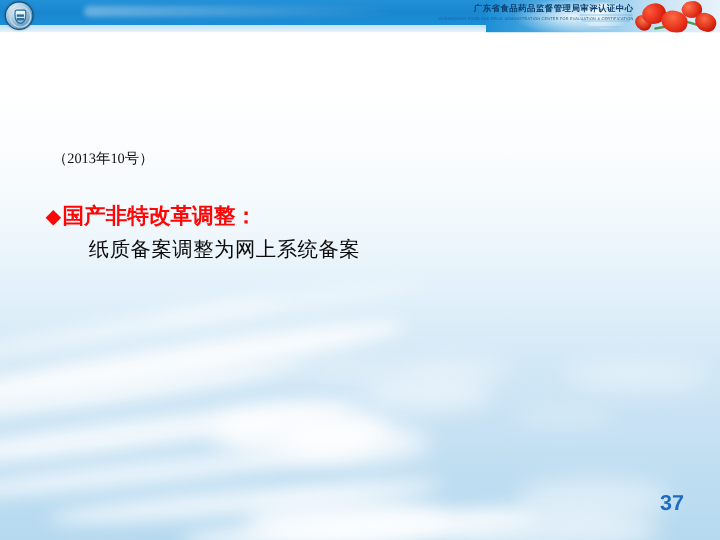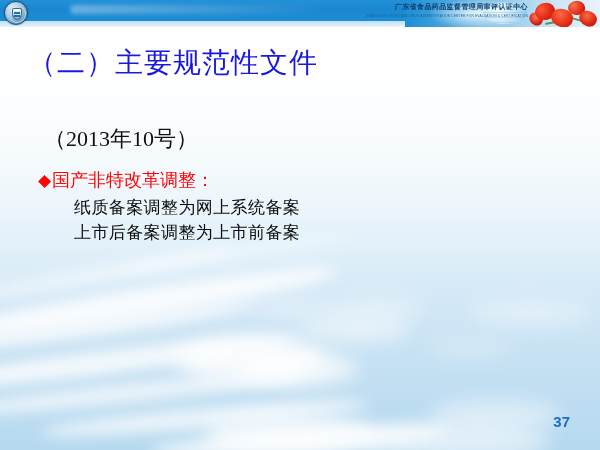--- a/index.html
+++ b/index.html
@@ -209,48 +209,48 @@
   }
   #doc-line .star {
     font-size: 17px;
     margin-right: 3px;
     font-weight: 400;
     color: #e00000;
   }
 
   #doc-number {
     left: 44px; top: 124px;
-    font-size: 22px;
+    font-size: 12px;
     color: #101010;
     font-weight: 400;
   }
 
   #bullet-heading {
     left: 38px; top: 168px;
     font-size: 18px;
     color: #fc0606;
-    font-weight: 400;
+    font-weight: 700;
   }
   #bullet-heading .diamond { font-size: 17px; margin-right: 1px; }
 
   .body-line {
     left: 74px;
     font-size: 17px;
     color: #0c0c0c;
     font-weight: 400;
     letter-spacing: .4px;
   }
   #body-1 { top: 196px; text-align: right; }
   #body-2 { top: 221px; }
   #body-3 { top: 246px; }
 
   #page-number {
     position: absolute;
     right: 30px; bottom: 20px;
-    font-size: 15px;
+    font-size: 18px;
     font-weight: 700;
     color: #1f6bbf;
     font-family: "Liberation Sans", sans-serif;
   }
 </style>
 </head>
 <body>
 
 <div id="slide">
 
@@ -296,27 +296,25 @@
       <div style="font-size:7px;font-weight:700;color:#0a3e6d;letter-spacing:.4px;white-space:nowrap;font-family:'Liberation Sans',sans-serif;">广东省食品药品监督管理局审评认证中心</div>
       <div style="font-size:3.2px;color:#1b5e92;letter-spacing:.2px;white-space:nowrap;margin-top:2px;font-family:'Liberation Sans',sans-serif;">GUANGDONG FOOD AND DRUG ADMINISTRATION CENTER FOR EVALUATION &amp; CERTIFICATION</div>
     </div>
 
     <div id="emblem">
       <div class="ring"></div>
       <div class="shield"></div>
     </div>
   </div>
 
-  <div id="title">（二）主要规范性文件</div>
 
 
   <div class="line" id="doc-number">（2013年10号）</div>
 
   <div class="line" id="bullet-heading">
     <span class="diamond">◆</span><span>国产非特改革调整：</span>
   </div>
 
   <div class="line body-line" id="body-1">纸质备案调整为网上系统备案</div>
-  <div class="line body-line" id="body-2">上市后备案调整为上市前备案</div>
 
   <div id="page-number">37</div>
 
 </div>
 
 </body></html>

